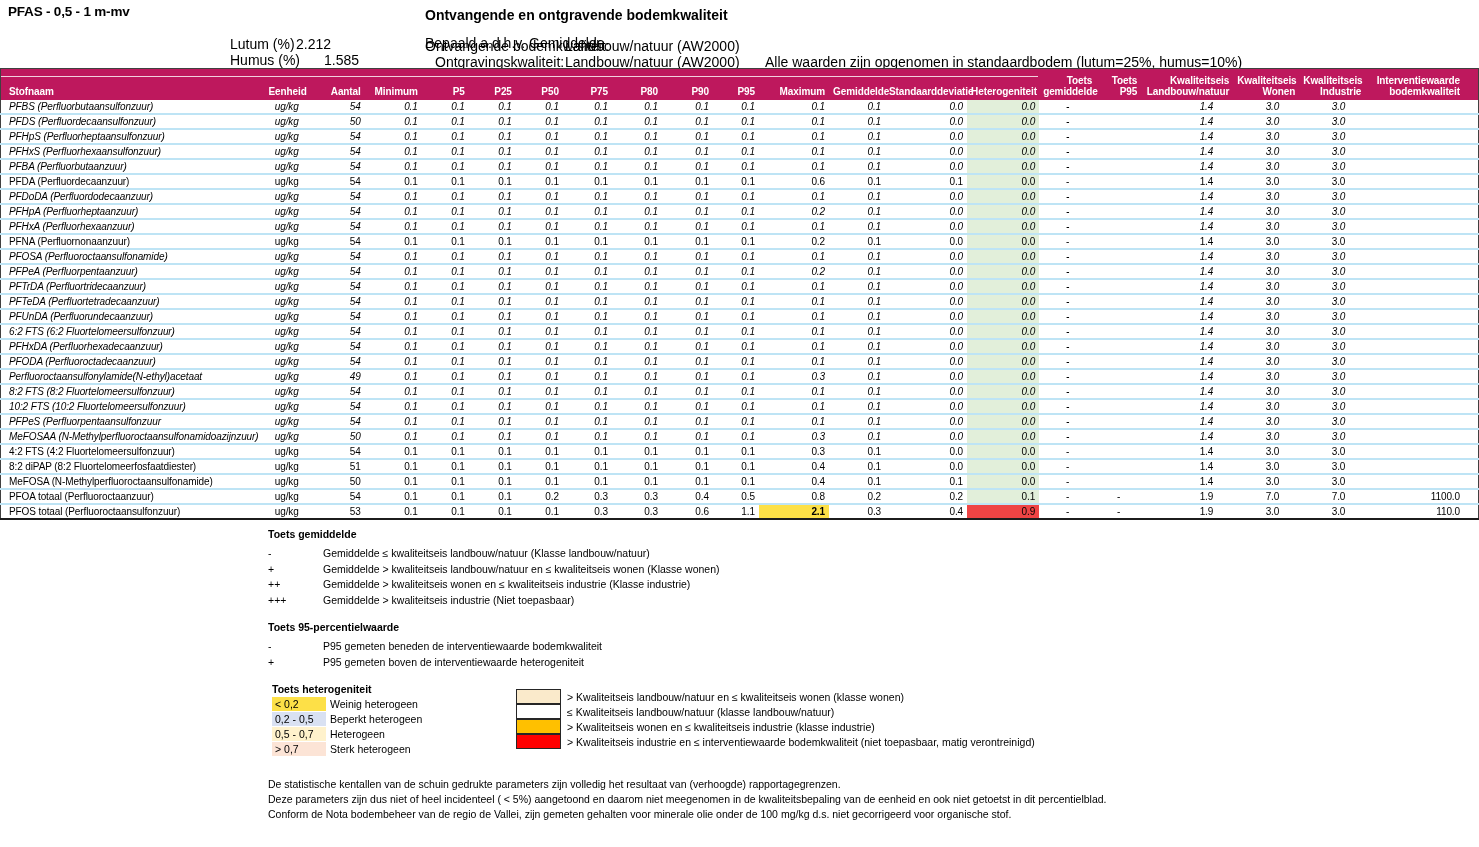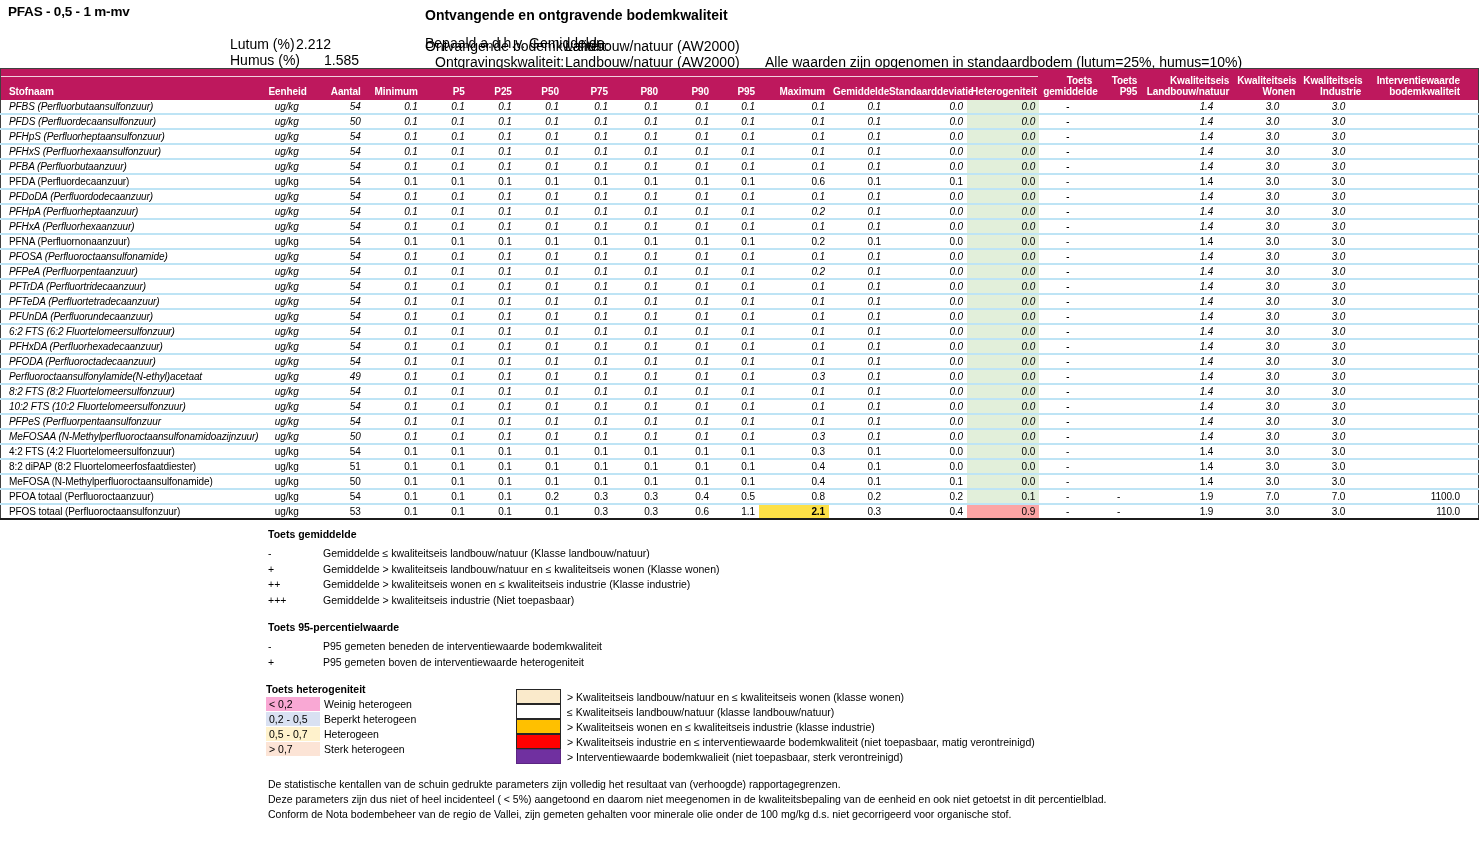--- a/index.html
+++ b/index.html
@@ -21,38 +21,38 @@
   table.pfas th.iv{padding-right:18px;}
   table.pfas td{height:13px;line-height:13px;padding:0 4px;border-bottom:2px solid #BEE4F5;
                 white-space:nowrap;overflow:hidden;text-align:right;background:#fff;}
   table.pfas td.name{text-align:left;padding-left:8px;}
   table.pfas td.unit{text-align:center;}
   table.pfas td.ctr{text-align:center;}
   table.pfas td.kw{padding-right:20px;}
   table.pfas td.iv{padding-right:18px;}
   table.pfas tr.it td{font-style:italic;}
   table.pfas td.het{background:#E2EFDA;}
-  table.pfas td.het.pink{background:#fca5a5;padding-left:32px;}
+  table.pfas td.het.pink{background:#ef4444;padding-left:32px;}
   table.pfas td.maxhl{background:#fde047;font-weight:bold;}
   table.pfas tbody tr:last-child td{border-bottom:2px solid #1c1c1c;}
   .hdr-split{position:absolute;left:1px;top:76px;width:1037px;height:1px;
              background:rgba(255,255,255,.8);z-index:3;}
 
   
   .lg{position:absolute;font-size:10.5px;}
   .lg .ttl{font-weight:bold;height:17px;}
   .lg-row{display:flex;align-items:center;height:15.8px;}
   .lg-sym{width:55px;flex:none;}
   .het-row{display:flex;align-items:center;height:15px;}
   .het-sw{width:54px;flex:none;padding-left:3px;box-sizing:border-box;height:14px;line-height:14px;}
   .het-lbl{margin-left:4px;}
   .cl-row{display:flex;align-items:center;height:15.2px;}
   .cl-box{width:45px;height:15.2px;flex:none;border:1px solid #262626;box-sizing:border-box;margin-top:-1px;}
   .cl-lbl{margin-left:6px;}
-  .sw-green{background:#f9a8d4;}
+  .sw-green{background:#fde047;}
   .sw-lavender{background:#D9E1F2;}
   .sw-cream{background:#FFF2CC;}
   .sw-pink{background:#FCE4D6;}
   .bx-white{background:#FFFFFF;}
   .bx-cream{background:#FAEACB;}
   .bx-orange{background:#FFC000;}
   .bx-red{background:#FF0000;}
   .bx-purple{background:#7030A0;border-color:#5b2582;}
 
   .notes{position:absolute;left:268px;top:777px;font-size:10.5px;line-height:15.2px;white-space:nowrap;}
@@ -808,21 +808,21 @@
           <span class="lg-sym">-</span>
           <span>P95 gemeten beneden de interventiewaarde bodemkwaliteit</span>
         </div>
         <div class="lg-row">
           <span class="lg-sym">+</span>
           <span>P95 gemeten boven de interventiewaarde heterogeniteit</span>
         </div>
       </div>
   </div>
 
-  <div class="lg" style="left:266px;top:683px;">
+  <div class="lg" style="left:272px;top:683px;">
     <div class="ttl" style="height:13px;">Toets heterogeniteit</div>
     <div id="lg-het">
         <div class="het-row">
           <span class="het-sw sw-green">&lt; 0,2</span>
           <span class="het-lbl">Weinig heterogeen</span>
         </div>
         <div class="het-row">
           <span class="het-sw sw-lavender">0,2 - 0,5</span>
           <span class="het-lbl">Beperkt heterogeen</span>
         </div>
@@ -848,24 +848,20 @@
           <span class="cl-lbl">≤ Kwaliteitseis landbouw/natuur (klasse landbouw/natuur)</span>
         </div>
         <div class="cl-row">
           <span class="cl-box bx-orange"></span>
           <span class="cl-lbl">&gt; Kwaliteitseis wonen en ≤ kwaliteitseis industrie (klasse industrie)</span>
         </div>
         <div class="cl-row">
           <span class="cl-box bx-red"></span>
           <span class="cl-lbl">&gt; Kwaliteitseis industrie en ≤ interventiewaarde bodemkwaliteit (niet toepasbaar, matig verontreinigd)</span>
         </div>
-        <div class="cl-row">
-          <span class="cl-box bx-purple"></span>
-          <span class="cl-lbl">&gt; Interventiewaarde bodemkwalieit (niet toepasbaar, sterk verontreinigd)</span>
-        </div>
       </div>
   </div>
 
   <div class="notes">
     <div>De statistische kentallen van de schuin gedrukte parameters zijn volledig het resultaat van (verhoogde) rapportagegrenzen.</div>
     <div>Deze parameters zijn dus niet of heel incidenteel ( &lt; 5%) aangetoond en daarom niet meegenomen in de kwaliteitsbepaling van de eenheid en ook niet getoetst in dit percentielblad.</div>
     <div>Conform de Nota bodembeheer van de regio de Vallei, zijn gemeten gehalten voor minerale olie onder de 100 mg/kg d.s. niet gecorrigeerd voor organische stof.</div>
   </div>
 
 </div>

